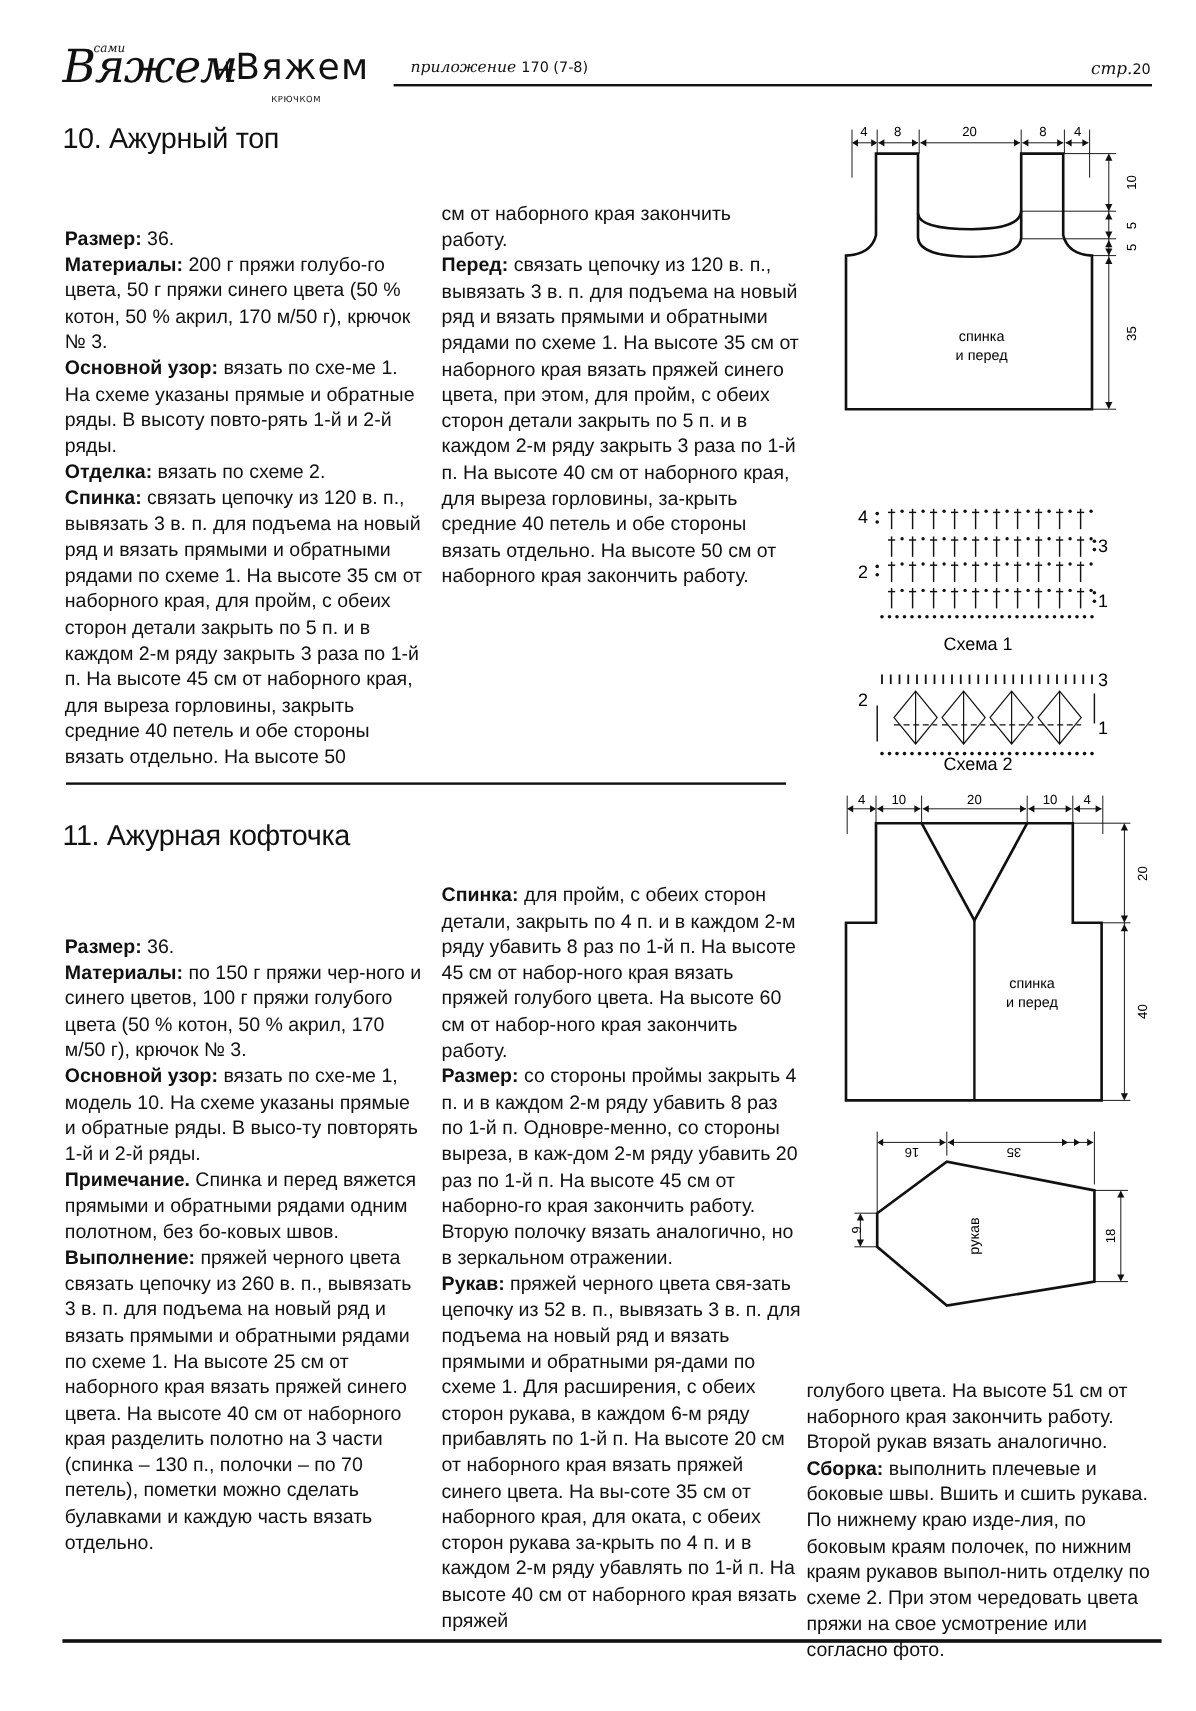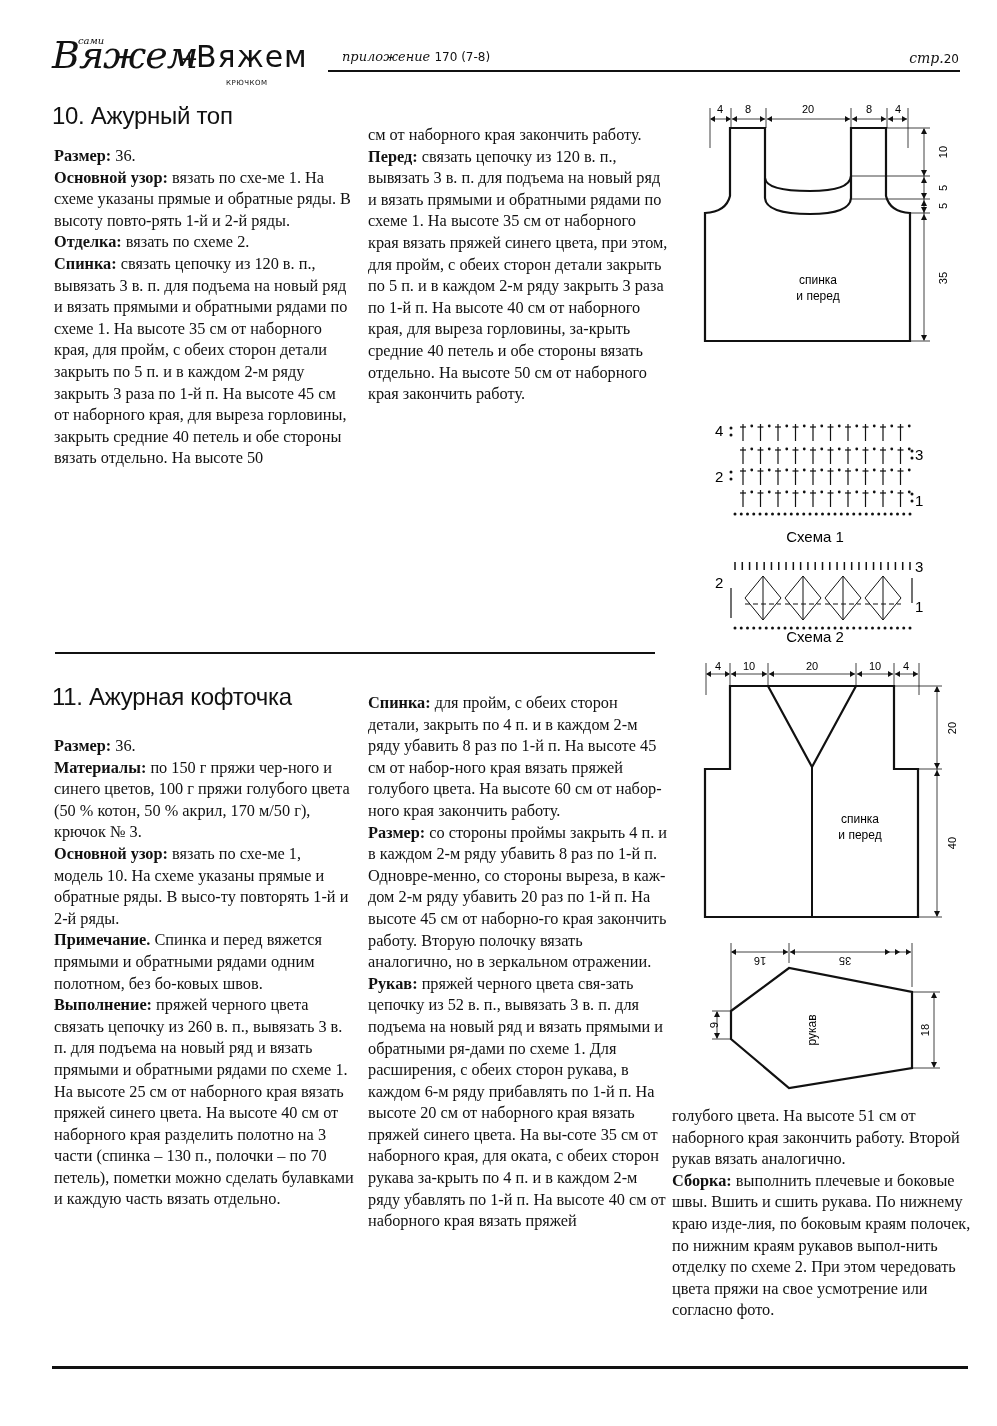--- a/index.html
+++ b/index.html
@@ -12,21 +12,21 @@
   .logo-second{left:196px;top:42px;font-size:30px;letter-spacing:1px;line-height:1;}
   .logo-krjuchkom{left:212px;top:79px;font-size:7px;letter-spacing:0.5px;margin-left:14px;}
   .hdr-line{left:328px;top:70px;width:632px;height:2px;background:#111;}
   .hdr-app{left:342px;top:49px;font-family:"DejaVu Serif",serif;font-style:italic;font-size:13px;}
   .hdr-app span.num{font-style:normal;font-family:"DejaVu Sans",sans-serif;font-size:12px;margin-top:22px;}
   .hdr-page{right:38px;top:50px;font-family:"DejaVu Serif",serif;font-style:italic;font-size:14px;}
   .hdr-page .pn{font-style:normal;font-family:"DejaVu Sans",sans-serif;font-size:12px;}
   
   .title{font-family:"Liberation Sans",sans-serif;font-weight:normal;font-size:24px;letter-spacing:-0.3px;}
   
-  .col{font-family:Liberation Serif, serif;font-size:16.3px;line-height:21.6px;}
+  .col{font-family:Liberation Sans, sans-serif;font-size:16.3px;line-height:21.6px;margin-top:44px;}
   .col p{margin:0;}
   .col b{font-weight:bold;}
   .divider{background:#111;height:2px;}
   svg text{font-family:"Liberation Sans",sans-serif;}
 </style>
 </head>
 <body>
 
 <div class="abs logo-sami">сами</div>
 <div class="abs logo-script">Вяжем</div>
@@ -34,20 +34,21 @@
 <div class="abs logo-second">Вяжем</div>
 <div class="abs logo-krjuchkom">КРЮЧКОМ</div>
 <div class="abs hdr-line"></div>
 <div class="abs hdr-app"><span>приложение</span> <span class="num">170 (7-8)</span></div>
 <div class="abs hdr-page"><span>стр.</span><span class="pn">20</span></div>
 
 <div class="abs title" style="left:52px;top:102px;">10. Ажурный топ</div>
 
 <div class="abs col" style="left:54px;top:145px;width:300px;">
     <p><b>Размер:</b><span> 36.</span></p>
+    <p><b>Материалы:</b><span> 200 г пряжи голубо-го цвета, 50 г пряжи синего цвета (50 % котон, 50 % акрил, 170 м/50 г), крючок № 3.</span></p>
     <p><b>Основной узор:</b><span> вязать по схе-ме 1. На схеме указаны прямые и обратные ряды. В высоту повто-рять 1-й и 2-й ряды.</span></p>
     <p><b>Отделка:</b><span> вязать по схеме 2.</span></p>
     <p><b>Спинка:</b><span> связать цепочку из 120 в. п., вывязать 3 в. п. для подъема на новый ряд и вязать прямыми и обратными рядами по схеме 1. На высоте 35 см от наборного края, для пройм, с обеих сторон детали закрыть по 5 п. и в каждом 2-м ряду закрыть 3 раза по 1-й п. На высоте 45 см от наборного края, для выреза горловины, закрыть средние 40 петель и обе стороны вязать отдельно. На высоте 50</span></p>
   </div>
 <div class="abs col" style="left:368px;top:124px;width:300px;">
     <p><span>см от наборного края закончить работу.</span></p>
     <p><b>Перед:</b><span> связать цепочку из 120 в. п., вывязать 3 в. п. для подъема на новый ряд и вязать прямыми и обратными рядами по схеме 1. На высоте 35 см от наборного края вязать пряжей синего цвета, при этом, для пройм, с обеих сторон детали закрыть по 5 п. и в каждом 2-м ряду закрыть 3 раза по 1-й п. На высоте 40 см от наборного края, для выреза горловины, за-крыть средние 40 петель и обе стороны вязать отдельно. На высоте 50 см от наборного края закончить работу.</span></p>
   </div>
 
 <svg class="abs" style="left:700px;top:98px;" width="260" height="290">

